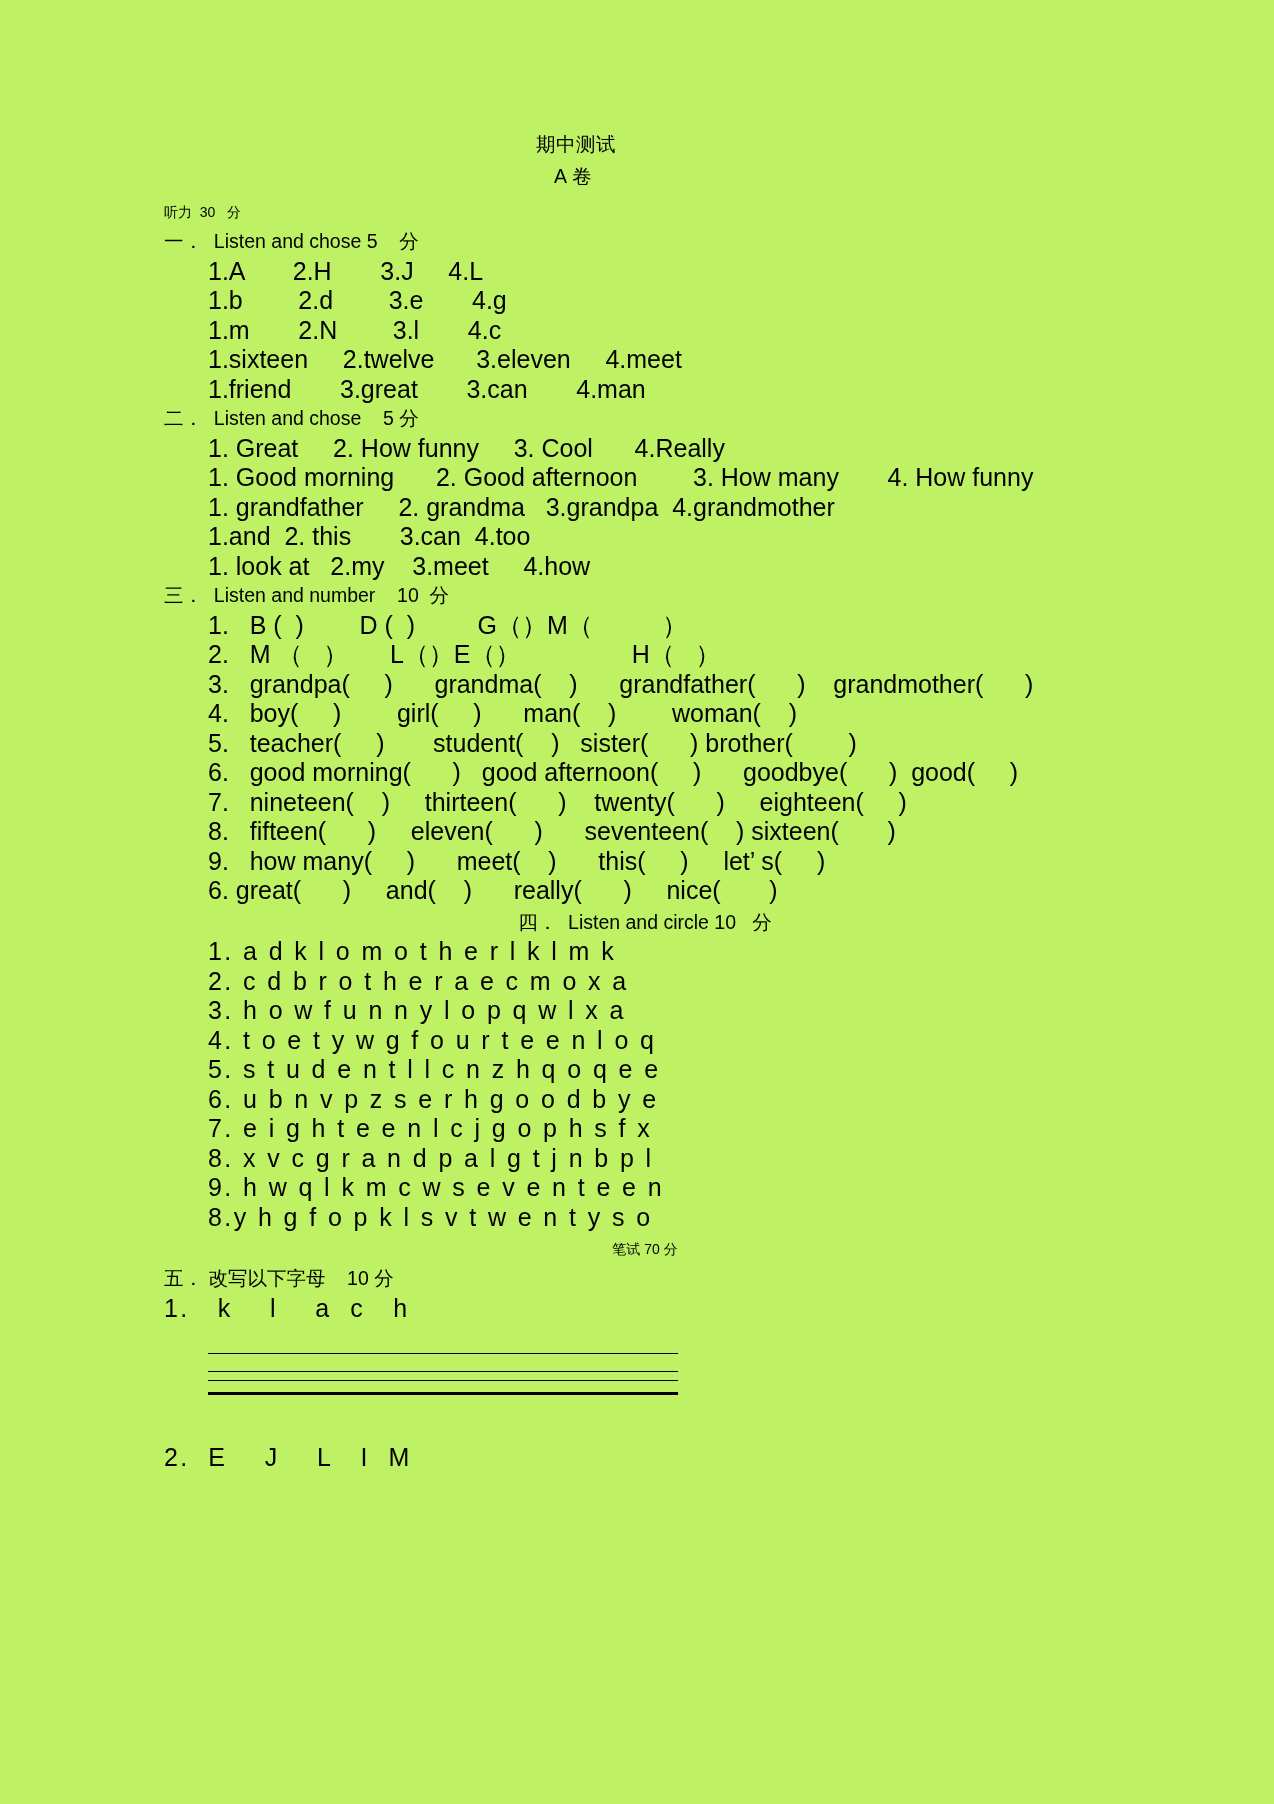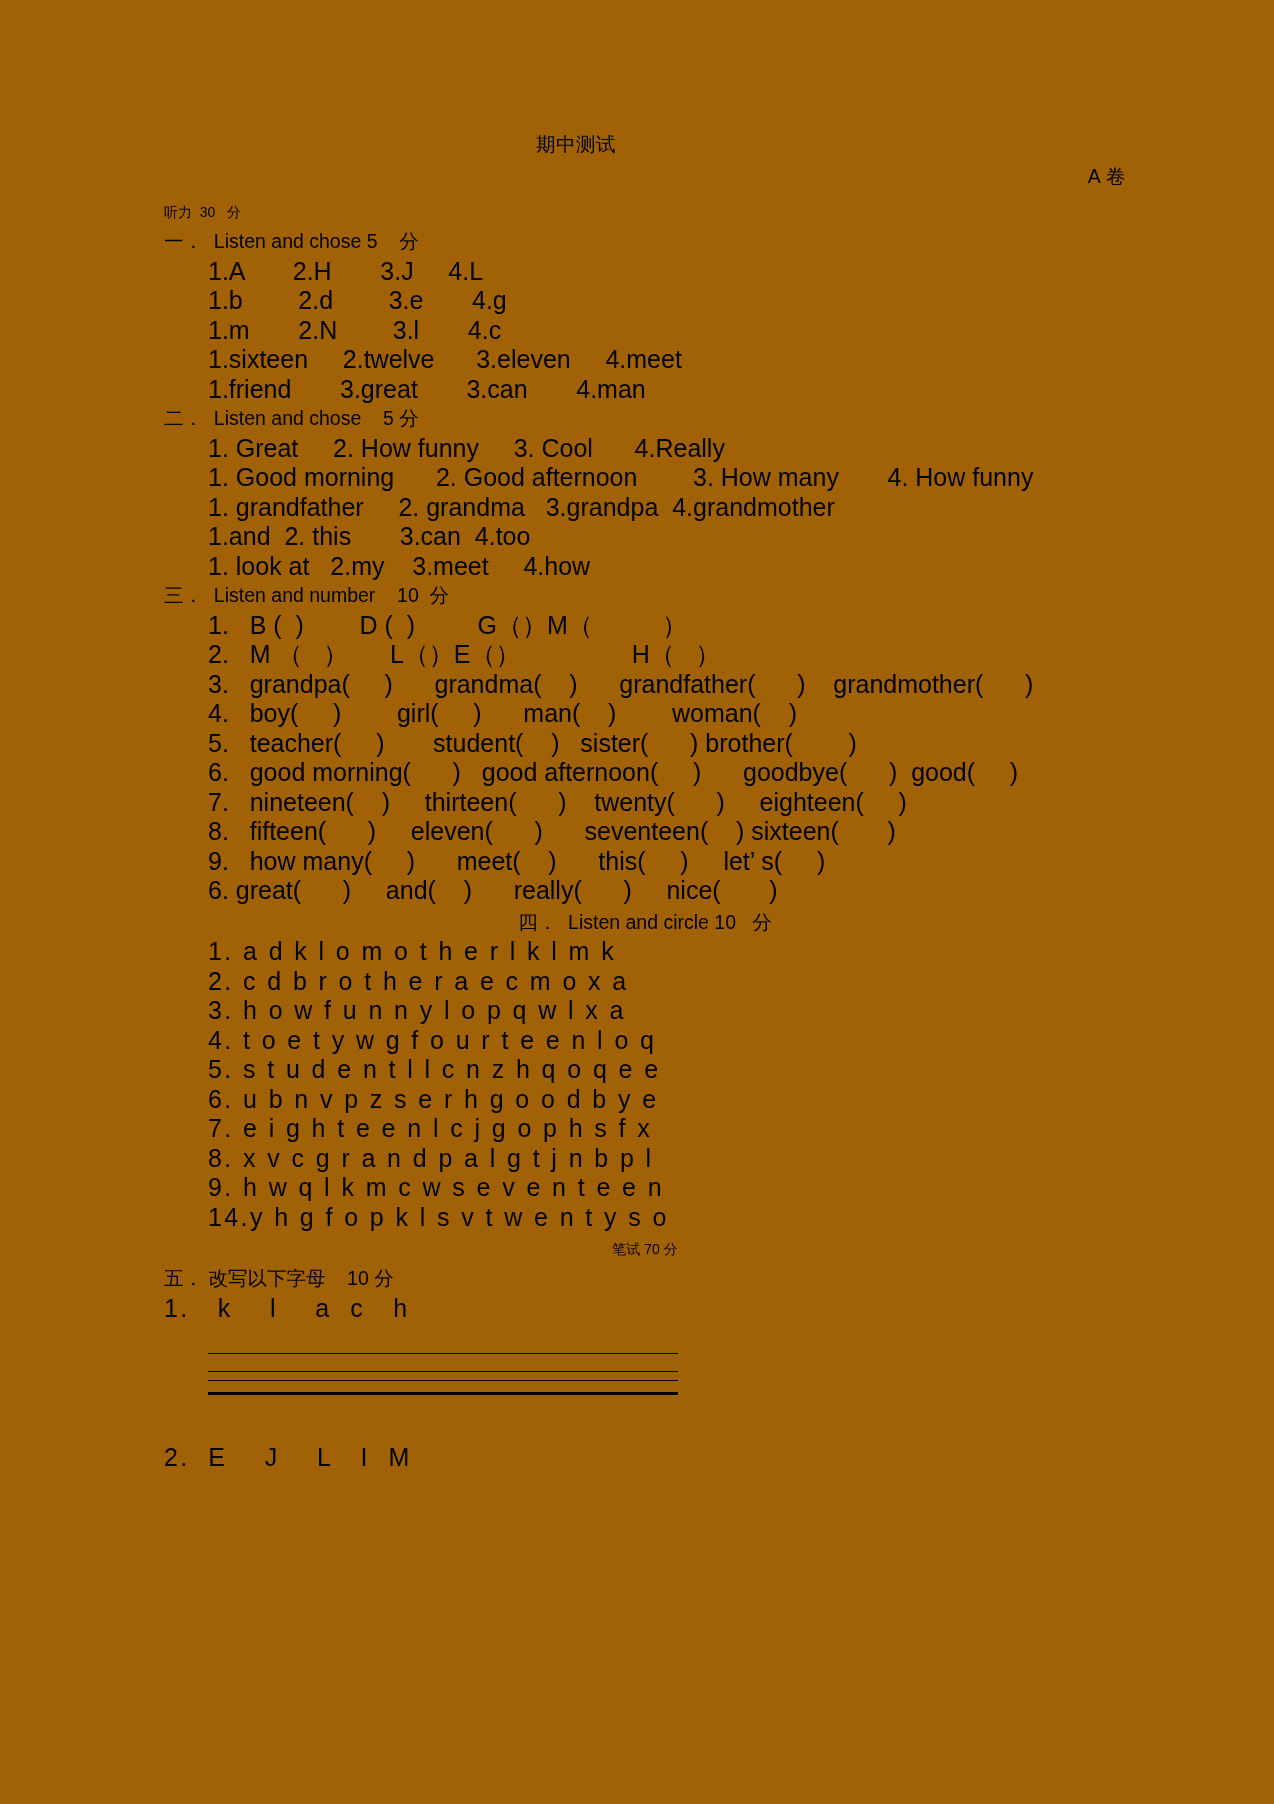--- a/index.html
+++ b/index.html
@@ -10,41 +10,41 @@
   }
   body {
     font-family: "Liberation Sans", "DejaVu Sans", sans-serif;
     color: #000000;
   }
   .page {
     position: relative;
     width: 1274px;
     height: 1804px;
     margin: 0 auto;
-    background: #a16207;
+    background: #bef264;
     overflow: hidden;
     box-sizing: border-box;
     text-decoration: underline;
   }
   .content {
     position: absolute;
     left: 186px;
     top: 128px;
     width: 940px;
   }
   
   .doc-title {
     text-align: left;
     font-size: 19.5px;
     line-height: 32px;
     padding-left: 350px;
     letter-spacing: 0.5px;
   }
   .doc-subtitle {
-    text-align: right;
+    text-align: left;
     font-size: 19.5px;
     line-height: 32px;
     padding-left: 368px;
     letter-spacing: 0.5px;
   }
   
   .row {
     font-size: 25px;
     line-height: 29.5px;
     white-space: pre;
@@ -127,21 +127,21 @@
     <div class="section-head gap-top-sm"><span>四．</span>  <span>Listen and circle 10   分</span></div>
     <div class="row sub spaced">1. a d k l o m o t h e r l k l m k</div>
     <div class="row sub spaced">2. c d b r o t h e r a e c m o x a</div>
     <div class="row sub spaced">3. h o w f u n n y l o p q w l x a</div>
     <div class="row sub spaced">4. t o e t y w g f o u r t e e n l o q</div>
     <div class="row sub spaced">5. s t u d e n t l l c n z h q o q e e</div>
     <div class="row sub spaced">6. u b n v p z s e r h g o o d b y e</div>
     <div class="row sub spaced">7. e i g h t e e n l c j g o p h s f x</div>
     <div class="row sub spaced">8. x v c g r a n d p a l g t j n b p l</div>
     <div class="row sub spaced">9. h w q l k m c w s e v e n t e e n</div>
-    <div class="row sub spaced">14.y h g f o p k l s v t w e n t y s o</div>
+    <div class="row sub spaced">8.y h g f o p k l s v t w e n t y s o</div>
 
     <div class="score-head gap-top-sm">笔试 70 分</div>
 
     <div class="section-head"><span>五．</span> <span>改写以下字母    10 分</span></div>
 
     <div class="row spaced" style="margin-left:-22px;">1.   k    l    a  c   h</div>
 
     <div class="rules">
       <div class="ln thin" style="top:18px;"></div>
       <div class="ln thin" style="top:36px;"></div>

